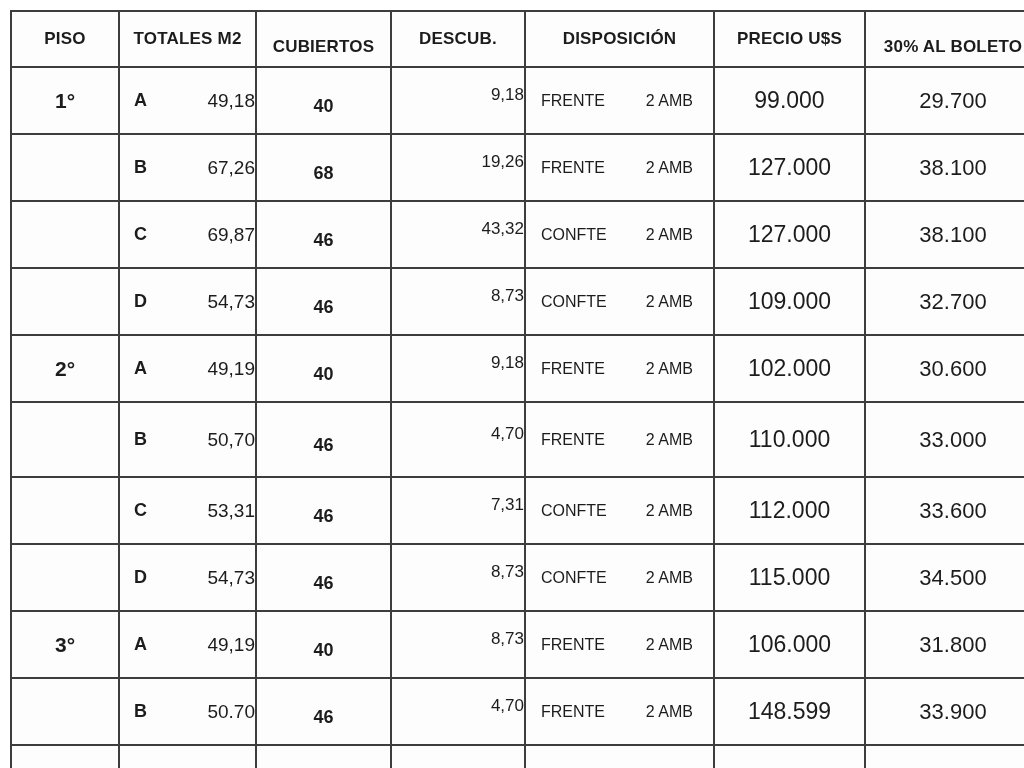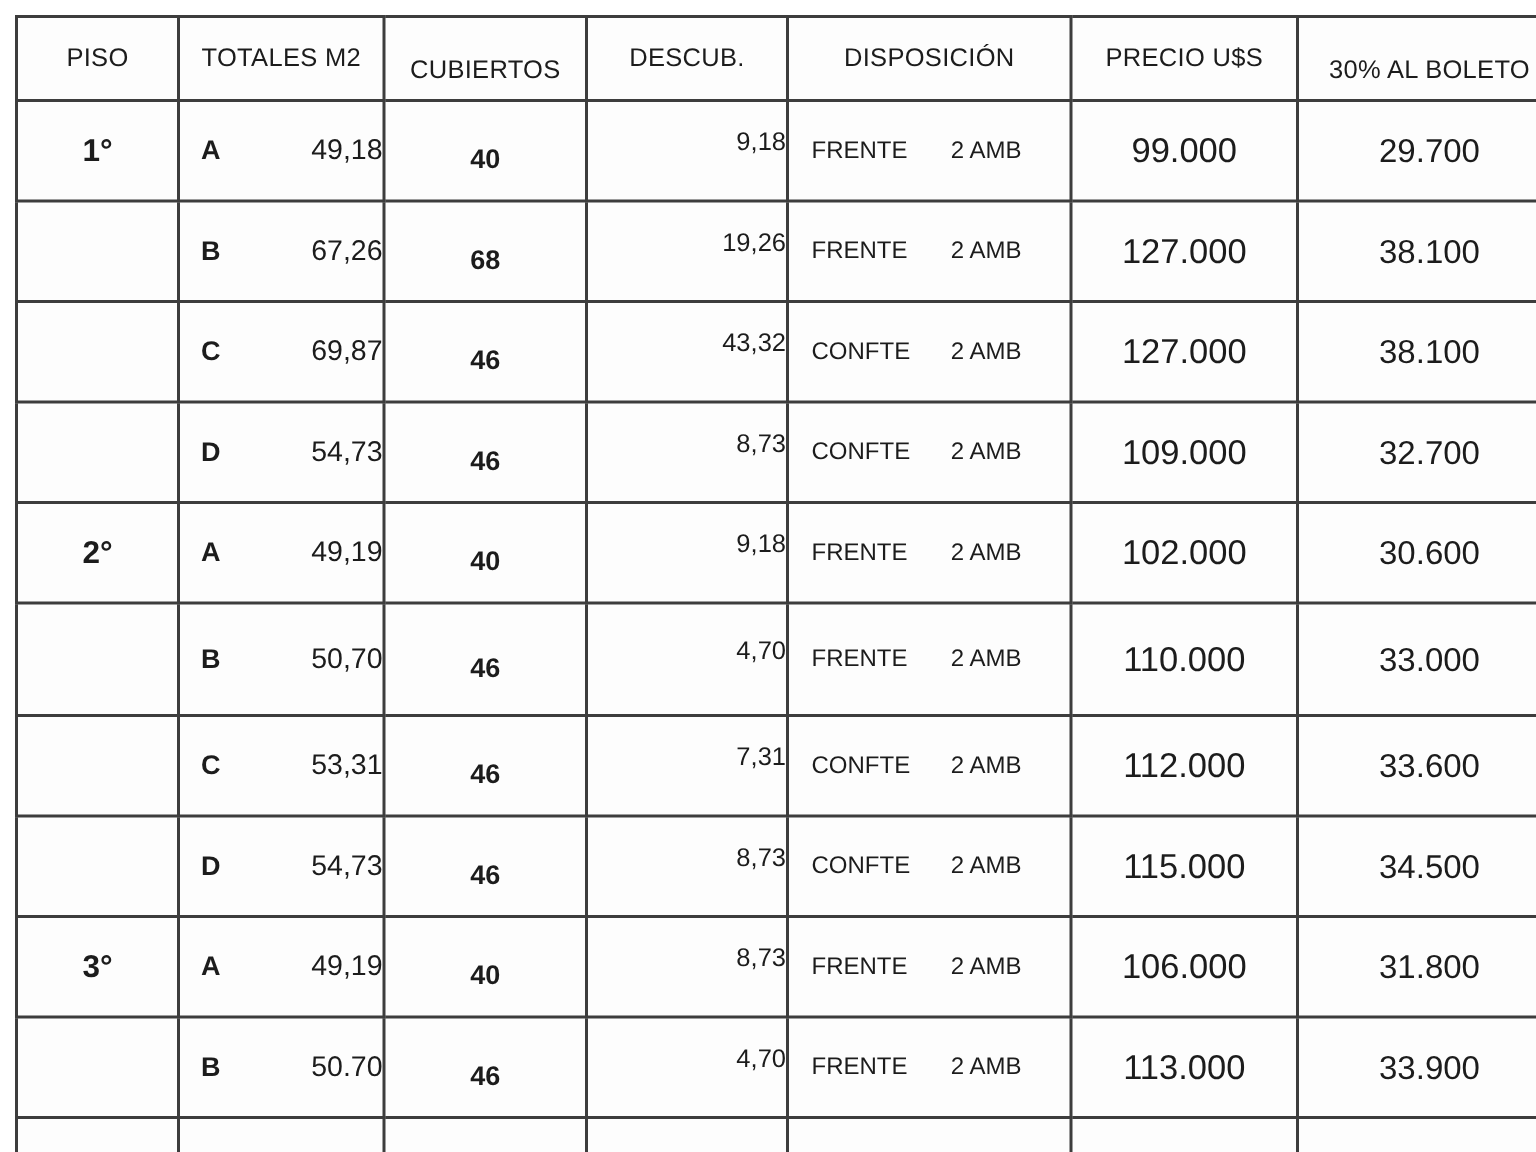--- a/index.html
+++ b/index.html
@@ -29,21 +29,21 @@
     border: 2px solid #3d3d3d;
     padding: 0;
     overflow: hidden;
     white-space: nowrap;
     vertical-align: middle;
     background: #fdfdfd;
   }
   
   thead tr { height: 56px; }
   th {
-    font-weight: normal;
+    font-weight: bold;
     font-size: 17px;
     text-align: center;
     letter-spacing: 0.2px;
   }
   th .hdr { display: inline-block; }
   th.low .hdr { transform: translateY(8px); }  
 
   
   tbody tr { height: 67px; }
   tbody tr.tall { height: 75px; }
@@ -77,21 +77,21 @@
     text-align: right;
     font-size: 17px;
   }
   td.c-descub .v { display: inline-block; transform: translateY(-6px); }
 
   td.c-disp { font-size: 16px; }
   .disp-wrap {
     display: flex;
     justify-content: space-between;
     align-items: center;
-    padding: 0 32px 0 15px;
+    padding: 0 20px 0 15px;
   }
 
   td.c-precio {
     text-align: center;
     font-size: 23px;
   }
   td.c-boleto {
     text-align: center;
     font-size: 22px;
   }
@@ -302,21 +302,21 @@
       </div>
     </td>
     <td class="c-cubiertos"><span class="v">46</span></td>
     <td class="c-descub"><span class="v">4,70</span></td>
     <td class="c-disp">
       <div class="disp-wrap">
         <span>FRENTE</span>
         <span>2 AMB</span>
       </div>
     </td>
-    <td class="c-precio">113.000</td>
+    <td class="c-precio">148.599</td>
     <td class="c-boleto">33.900</td>
   </tr>
         <tr class="partial">
     <td class="c-piso"></td>
     <td class="c-totales">
       <div class="totales-wrap">
         <span class="unit-letter"></span>
         <span class="total-value"></span>
       </div>
     </td>

